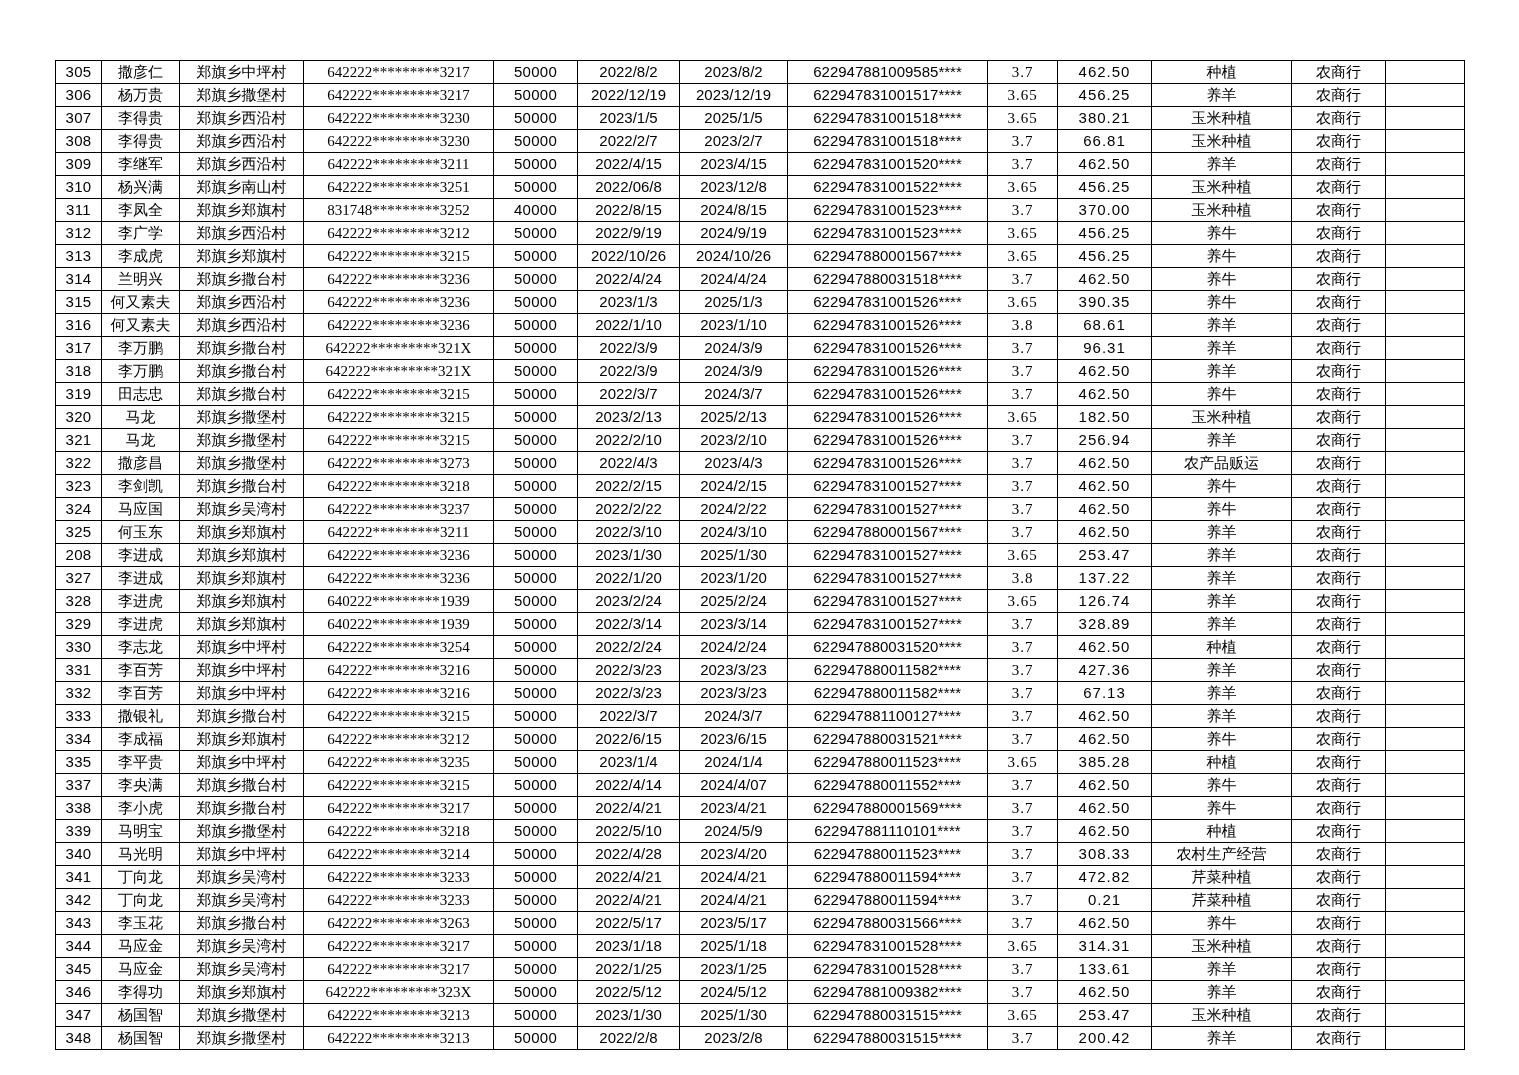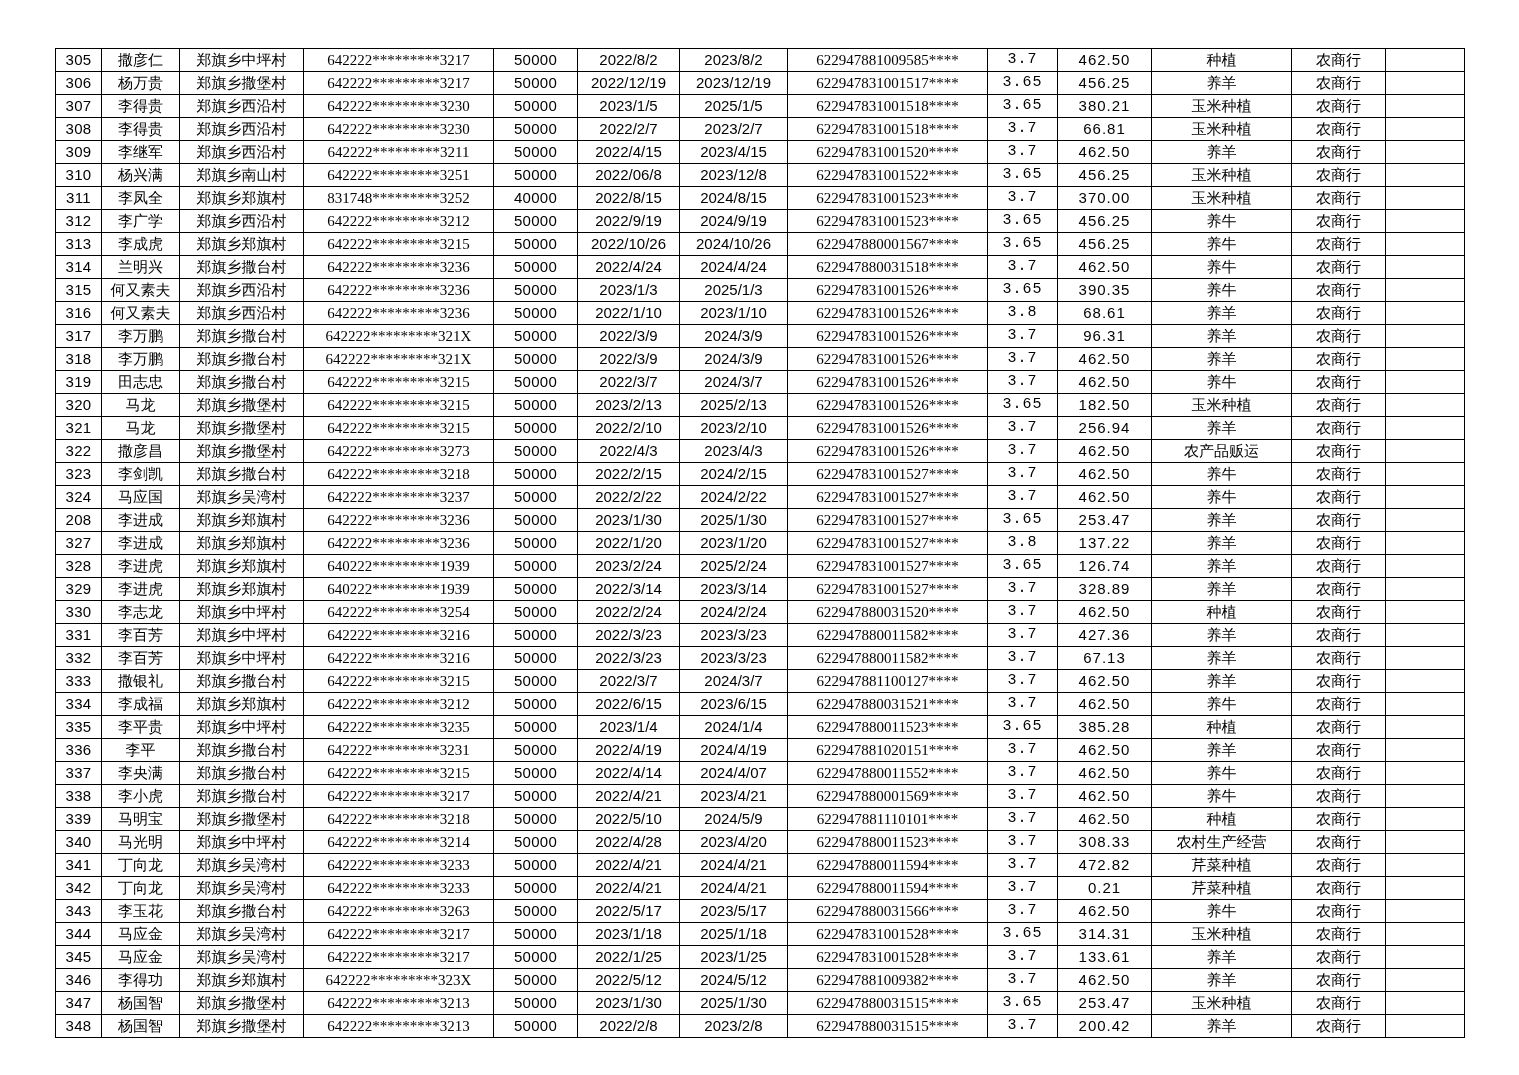--- a/index.html
+++ b/index.html
@@ -11,21 +11,21 @@
     width: 1519px;
     height: 1075px;
     font-family: "Liberation Serif", "DejaVu Serif", serif;
     color: #000000;
   }
   .page {
     position: relative;
     width: 1437px;
     height: 1075px;
     box-sizing: border-box;
-    padding: 48px 55px 0 55px;
+    padding: 60px 55px 0 55px;
   }
   table.loan-table {
     border-collapse: collapse;
     table-layout: fixed;
     width: 1409px;
   }
   table.loan-table td {
     border: 1px solid #000000;
     height: 22px;
     line-height: 20px;
@@ -46,23 +46,23 @@
   col.c-end     { width: 108px; }
   col.c-card    { width: 200px; }
   col.c-rate    { width: 70px; }
   col.c-interest{ width: 94px; }
   col.c-use     { width: 140px; }
   col.c-bank    { width: 94px; }
   col.c-blank   { width: 79px; }
 
   td.num-cell  { font-family: "Liberation Sans", sans-serif; font-size: 14px; letter-spacing: 0.3px; }
   td.id-cell   { font-family: Liberation Serif, serif; font-size: 13.5px; letter-spacing: 0px; }
-  td.card-cell { font-family: Liberation Serif, serif; font-size: 13.5px; letter-spacing: 0px; }
+  td.card-cell { font-family: Liberation Sans, sans-serif; font-size: 13.5px; letter-spacing: 0px; }
   td.date-cell { font-family: "Liberation Sans", sans-serif; font-size: 14px; }
-  td.rate-cell { font-family: Liberation Mono, monospace; font-size: 14px; letter-spacing: 1px; }
+  td.rate-cell { font-family: Liberation Serif, serif; font-size: 14px; letter-spacing: 1px; }
   td.money-cell{ font-family: "Liberation Sans", sans-serif; font-size: 14px; letter-spacing: 1px; }
   td.cn-cell   { font-family: "Liberation Serif", "DejaVu Serif", serif; font-size: 15.5px; }
   td.blank-cell{ }
 </style>
 </head>
 <body>
 
 <div class="page">
   <table class="loan-table">
     <colgroup>
@@ -375,20 +375,35 @@
           <td class="date-cell">2022/2/22</td>
           <td class="date-cell">2024/2/22</td>
           <td class="card-cell">622947831001527****</td>
           <td class="rate-cell">3.7</td>
           <td class="money-cell">462.50</td>
           <td class="cn-cell">养牛</td>
           <td class="cn-cell">农商行</td>
           <td class="blank-cell"></td>
         </tr>
         <tr>
+          <td class="num-cell">325</td>
+          <td class="cn-cell">何玉东</td>
+          <td class="cn-cell">郑旗乡郑旗村</td>
+          <td class="id-cell">642222*********3211</td>
+          <td class="num-cell">50000</td>
+          <td class="date-cell">2022/3/10</td>
+          <td class="date-cell">2024/3/10</td>
+          <td class="card-cell">622947880001567****</td>
+          <td class="rate-cell">3.7</td>
+          <td class="money-cell">462.50</td>
+          <td class="cn-cell">养羊</td>
+          <td class="cn-cell">农商行</td>
+          <td class="blank-cell"></td>
+        </tr>
+        <tr>
           <td class="num-cell">208</td>
           <td class="cn-cell">李进成</td>
           <td class="cn-cell">郑旗乡郑旗村</td>
           <td class="id-cell">642222*********3236</td>
           <td class="num-cell">50000</td>
           <td class="date-cell">2023/1/30</td>
           <td class="date-cell">2025/1/30</td>
           <td class="card-cell">622947831001527****</td>
           <td class="rate-cell">3.65</td>
           <td class="money-cell">253.47</td>
@@ -525,35 +540,20 @@
           <td class="date-cell">2023/1/4</td>
           <td class="date-cell">2024/1/4</td>
           <td class="card-cell">622947880011523****</td>
           <td class="rate-cell">3.65</td>
           <td class="money-cell">385.28</td>
           <td class="cn-cell">种植</td>
           <td class="cn-cell">农商行</td>
           <td class="blank-cell"></td>
         </tr>
         <tr>
-          <td class="num-cell">336</td>
-          <td class="cn-cell">李平</td>
-          <td class="cn-cell">郑旗乡撒台村</td>
-          <td class="id-cell">642222*********3231</td>
-          <td class="num-cell">50000</td>
-          <td class="date-cell">2022/4/19</td>
-          <td class="date-cell">2024/4/19</td>
-          <td class="card-cell">622947881020151****</td>
-          <td class="rate-cell">3.7</td>
-          <td class="money-cell">462.50</td>
-          <td class="cn-cell">养羊</td>
-          <td class="cn-cell">农商行</td>
-          <td class="blank-cell"></td>
-        </tr>
-        <tr>
           <td class="num-cell">337</td>
           <td class="cn-cell">李央满</td>
           <td class="cn-cell">郑旗乡撒台村</td>
           <td class="id-cell">642222*********3215</td>
           <td class="num-cell">50000</td>
           <td class="date-cell">2022/4/14</td>
           <td class="date-cell">2024/4/07</td>
           <td class="card-cell">622947880011552****</td>
           <td class="rate-cell">3.7</td>
           <td class="money-cell">462.50</td>

